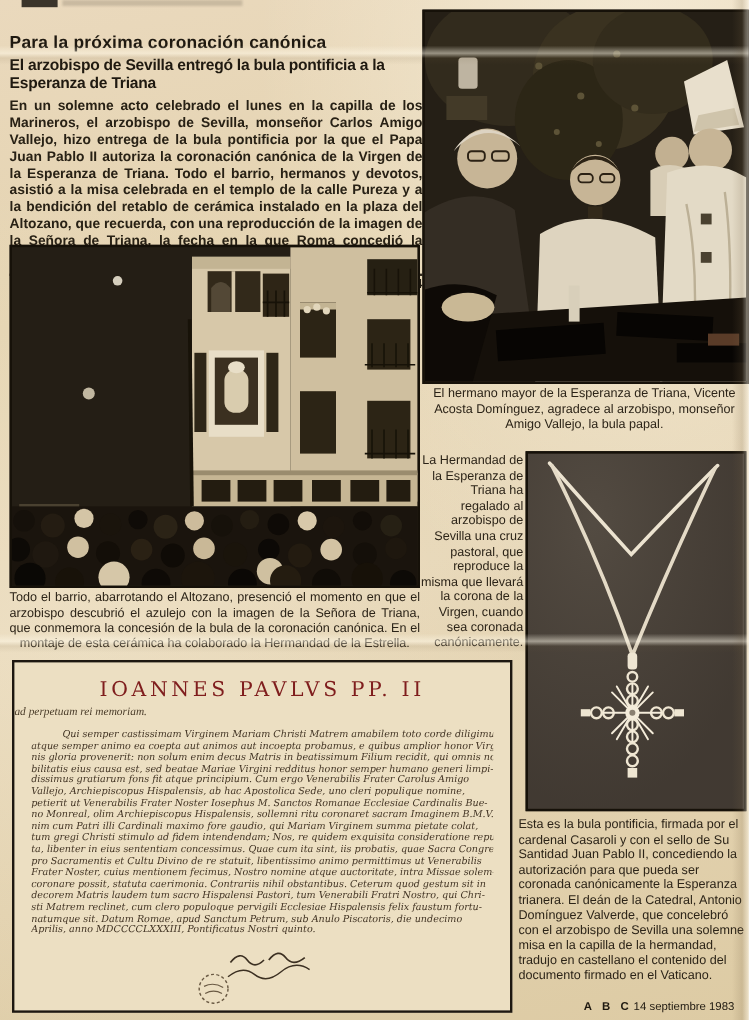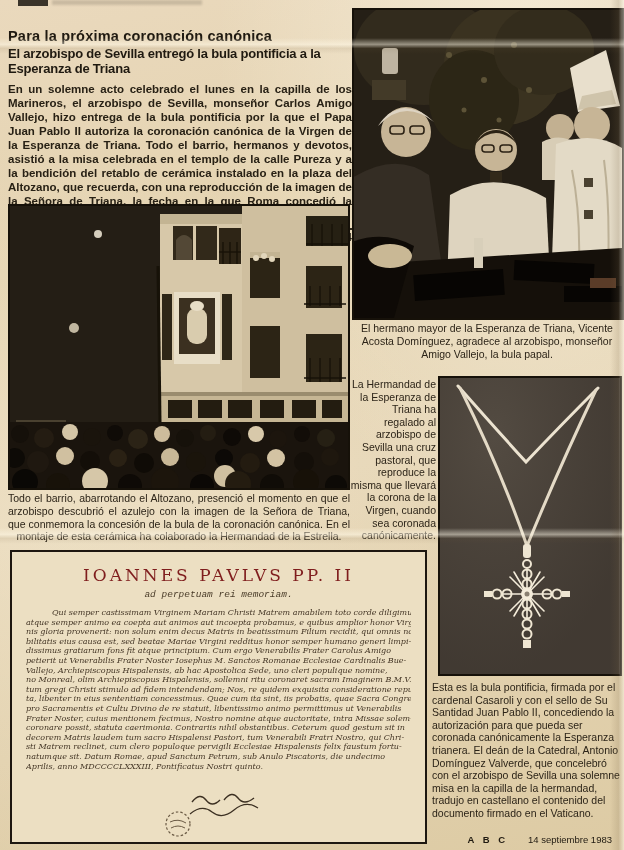--- a/index.html
+++ b/index.html
@@ -39,30 +39,30 @@
 
   
   .bula{position:absolute;left:10px;top:550px;width:413px;height:290px;border:2px solid #1d1710;
     background:
       radial-gradient(ellipse at 85% 85%, rgba(200,175,130,.35), transparent 55%),
       radial-gradient(ellipse at 10% 20%, rgba(255,250,238,.6), transparent 45%),
       linear-gradient(150deg,#f0e4c9 0%,#ead候 0%,#ecdfc2 40%,#e3d2ae 75%,#e9dabb 100%);
     background-color:#ecdfc2;overflow:hidden;}
   .bula-title{margin-top:13px;text-align:center;font-family:"DejaVu Serif",serif;font-size:17px;
     letter-spacing:3px;color:#7f1d1d;}
-  .bula-sub{margin-top:4px;text-align:center;font-family:Liberation Mono, monospace;font-style:italic;
+  .bula-sub{margin-top:4px;text-align:left;font-family:Liberation Serif, serif;font-style:italic;
     font-size:9.5px;color:#4a3c29;}
   .latin{margin:8px 14px 0 14px;font-family:"DejaVu Serif",serif;font-style:italic;font-size:8px;
     line-height:9.6px;color:#433525;}
   .latin div{white-space:nowrap;overflow:hidden;}
   .latin div:first-child{text-indent:26px;}
   .sig{position:absolute;left:150px;top:238px;}
 
   .footer{position:absolute;right:12px;top:834px;font-size:9.5px;color:#1f1910;white-space:nowrap;}
-  .footer .abc{font-weight:bold;letter-spacing:3px;margin-right:20px;}
+  .footer .abc{font-weight:bold;letter-spacing:3px;margin-right:1px;}
 </style>
 </head>
 <body>
 
 <div id="page">
 
   <div class="frag-dark"></div>
   <div class="frag-ghost"></div>
 
   <div class="article">
@@ -299,23 +299,24 @@
 
   <div class="bula">
     <div class="bula-title">IOANNES PAVLVS PP. II</div>
     <div class="bula-sub">ad perpetuam rei memoriam.</div>
     <div class="latin">
       <div>Qui semper castissimam Virginem Mariam Christi Matrem amabilem toto corde diligimus,</div>
       <div>atque semper animo ea coepta aut animos aut incoepta probamus, e quibus amplior honor Virgi-</div>
       <div>nis gloria provenerit: non solum enim decus Matris in beatissimum Filium recidit, qui omnis no-</div>
       <div>bilitatis eius causa est, sed beatae Mariae Virgini redditus honor semper humano generi limpi-</div>
       <div>dissimus gratiarum fons fit atque principium. Cum ergo Venerabilis Frater Carolus Amigo</div>
+      <div>Vallejo, Archiepiscopus Hispalensis, ab hac Apostolica Sede, uno cleri populique nomine,</div>
       <div>petierit ut Venerabilis Frater Noster Iosephus M. Sanctos Romanae Ecclesiae Cardinalis Bue-</div>
-      <div>Vallejo, Archiepiscopus Hispalensis, ab hac Apostolica Sede, uno cleri populique nomine,</div>
       <div>no Monreal, olim Archiepiscopus Hispalensis, sollemni ritu coronaret sacram Imaginem B.M.V.</div>
+      <div>nim cum Patri illi Cardinali maximo fore gaudio, qui Mariam Virginem summa pietate colat,</div>
       <div>tum gregi Christi stimulo ad fidem intendendam; Nos, re quidem exquisita consideratione reputa-</div>
       <div>ta, libenter in eius sententiam concessimus. Quae cum ita sint, iis probatis, quae Sacra Congregatio</div>
       <div>pro Sacramentis et Cultu Divino de re statuit, libentissimo animo permittimus ut Venerabilis</div>
       <div>Frater Noster, cuius mentionem fecimus, Nostro nomine atque auctoritate, intra Missae solem-</div>
       <div>coronare possit, statuta caerimonia. Contrariis nihil obstantibus. Ceterum quod gestum sit in</div>
       <div>decorem Matris laudem tum sacro Hispalensi Pastori, tum Venerabili Fratri Nostro, qui Chri-</div>
       <div>sti Matrem reclinet, cum clero populoque pervigili Ecclesiae Hispalensis felix faustum fortu-</div>
       <div>natumque sit. Datum Romae, apud Sanctum Petrum, sub Anulo Piscatoris, die undecimo</div>
       <div>Aprilis, anno MDCCCCLXXXIII, Pontificatus Nostri quinto.</div>
     </div>

